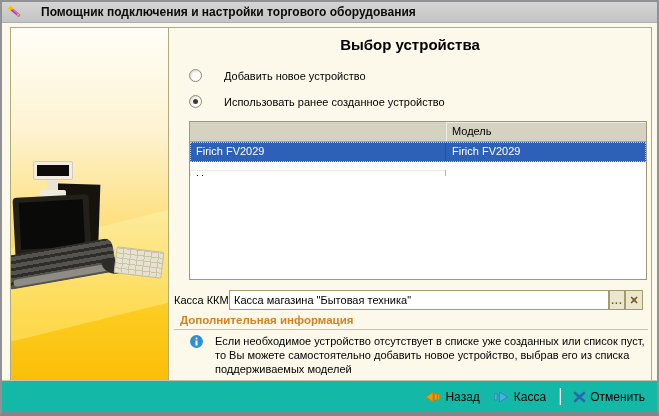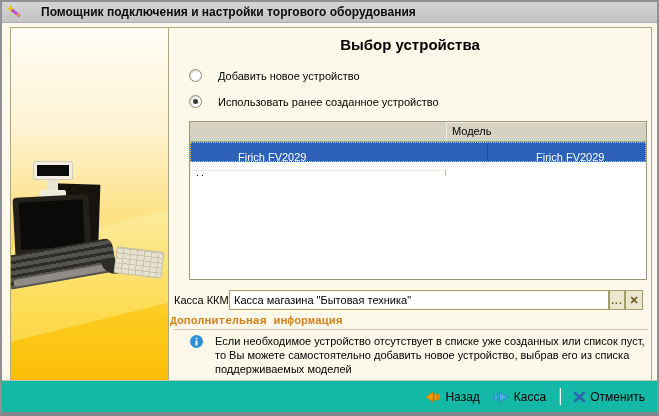--- a/index.html
+++ b/index.html
@@ -53,49 +53,49 @@
   .mouse-dark { position:absolute; left:90px; top:231px; width:22px; height:14px;
     background:#2E2C26; border-radius:50%; transform:rotate(24deg); }
   .keypad { position:absolute; left:104px; top:221px; width:48px; height:27px;
     background:#E7E2CF; border:1px solid #C2BCA2; border-radius:2px; transform:rotate(7deg);
     background-image:
       repeating-linear-gradient(0deg, transparent 0 4px, #C9C3A9 4px 5px),
       repeating-linear-gradient(90deg, transparent 0 6px, #C9C3A9 6px 7px); }
   
   .page-right { position:absolute; left:158px; top:0; right:0; bottom:0; }
   .heading { margin-top:8px; text-align:center; font-size:15px; font-weight:bold; color:#000; }
-  .radio-row { position:absolute; left:20px; display:flex; align-items:center; gap:16px;
+  .radio-row { position:absolute; left:20px; display:flex; align-items:center; gap:22px;
     font-size:11px; color:#000; }
   .radio-row.r1 { top:41px; } .radio-row.r2 { top:67px; }
   .radio { width:13px; height:13px; border-radius:50%; background:#fff;
     border:1px solid #8F8C6F; box-shadow:inset 1px 1px 2px rgba(0,0,0,0.18); position:relative; }
   .radio.checked::after { content:""; position:absolute; left:3px; top:3px; width:5px; height:5px;
     border-radius:50%; background:#3C3C34; }
   .device-table { position:absolute; left:20px; top:93px; width:458px; height:159px;
     border:1px solid #9C9878; background:#fff; }
   .thead { display:flex; height:20px; background:#D6D2C2; border-bottom:1px solid #A9A590;
     font-size:11px; color:#000; }
   .th { padding:3px 6px; white-space:nowrap; overflow:hidden; }
   .th.c1 { width:256px; border-right:1px solid #BDB9A8; box-shadow:inset 1px 1px 0 #EDEADF;margin-top:48px; }
   .th.c2 { flex:1; box-shadow:inset 1px 1px 0 #EDEADF; }
   .trow { display:flex; height:20px; font-size:11px; }
   .trow.selected { background:#2D61B8; color:#fff; outline:1px dotted #E8C75A; outline-offset:-1px; }
-  .td { padding:9px 6px; white-space:nowrap; overflow:hidden;margin-left:42px; }
+  .td { padding:3px 6px; white-space:nowrap; overflow:hidden; }
   .td.c1 { width:256px; border-right:1px solid #1F4FA0; }
   .td.c2 { flex:1; }
   .kkm-label { position:absolute; left:5px; top:266px; font-size:11px; color:#000; }
   .kkm-input { position:absolute; left:60px; top:262px; width:380px; height:20px;
     border:1px solid #A29D6B; background:#fff; font-family:"Liberation Sans",sans-serif;
     font-size:11px; padding:2px 4px; color:#000; outline:none; }
   .mini-btn { position:absolute; top:262px; height:20px; background:#EDE6CF; border:1px solid #A29D6B;
     font-size:10px; font-weight:bold; color:#6B5A1E; display:flex; align-items:center;
     justify-content:center; cursor:default; }
   .mini-btn.browse { left:440px; width:16px; letter-spacing:1px; }
   .mini-btn.clear { left:456px; width:18px; font-size:11px; }
-  .addinfo-header { position:absolute; left:1px; top:286px; font-size:11.5px; font-weight:bold; color:#D4821E;font-family:Liberation Mono, monospace; }
+  .addinfo-header { position:absolute; left:11px; top:286px; font-size:11.5px; font-weight:bold; color:#D4821E; }
   .addinfo-line { position:absolute; left:5px; right:3px; top:301px; height:1px; background:#C9C4A4; }
   .info-icon { position:absolute; left:21px; top:307px; width:13px; height:13px; }
   .info-text { position:absolute; left:46px; top:306px; width:434px; font-size:11px;
     line-height:14px; color:#000; }
   
   .footer { position:absolute; left:0; right:0; bottom:0; height:32px;
     background:#14b8a6; border-top:1px solid #C8C4B0;
     display:flex; align-items:center; justify-content:flex-end; gap:13px; padding-right:12px; }
   .fbtn { display:flex; align-items:center; gap:4px; font-size:12px; color:#000; cursor:default; }
   .fsep { width:1px; height:17px; background:#A9A59A; box-shadow:1px 0 0 #FFFFFF; }

